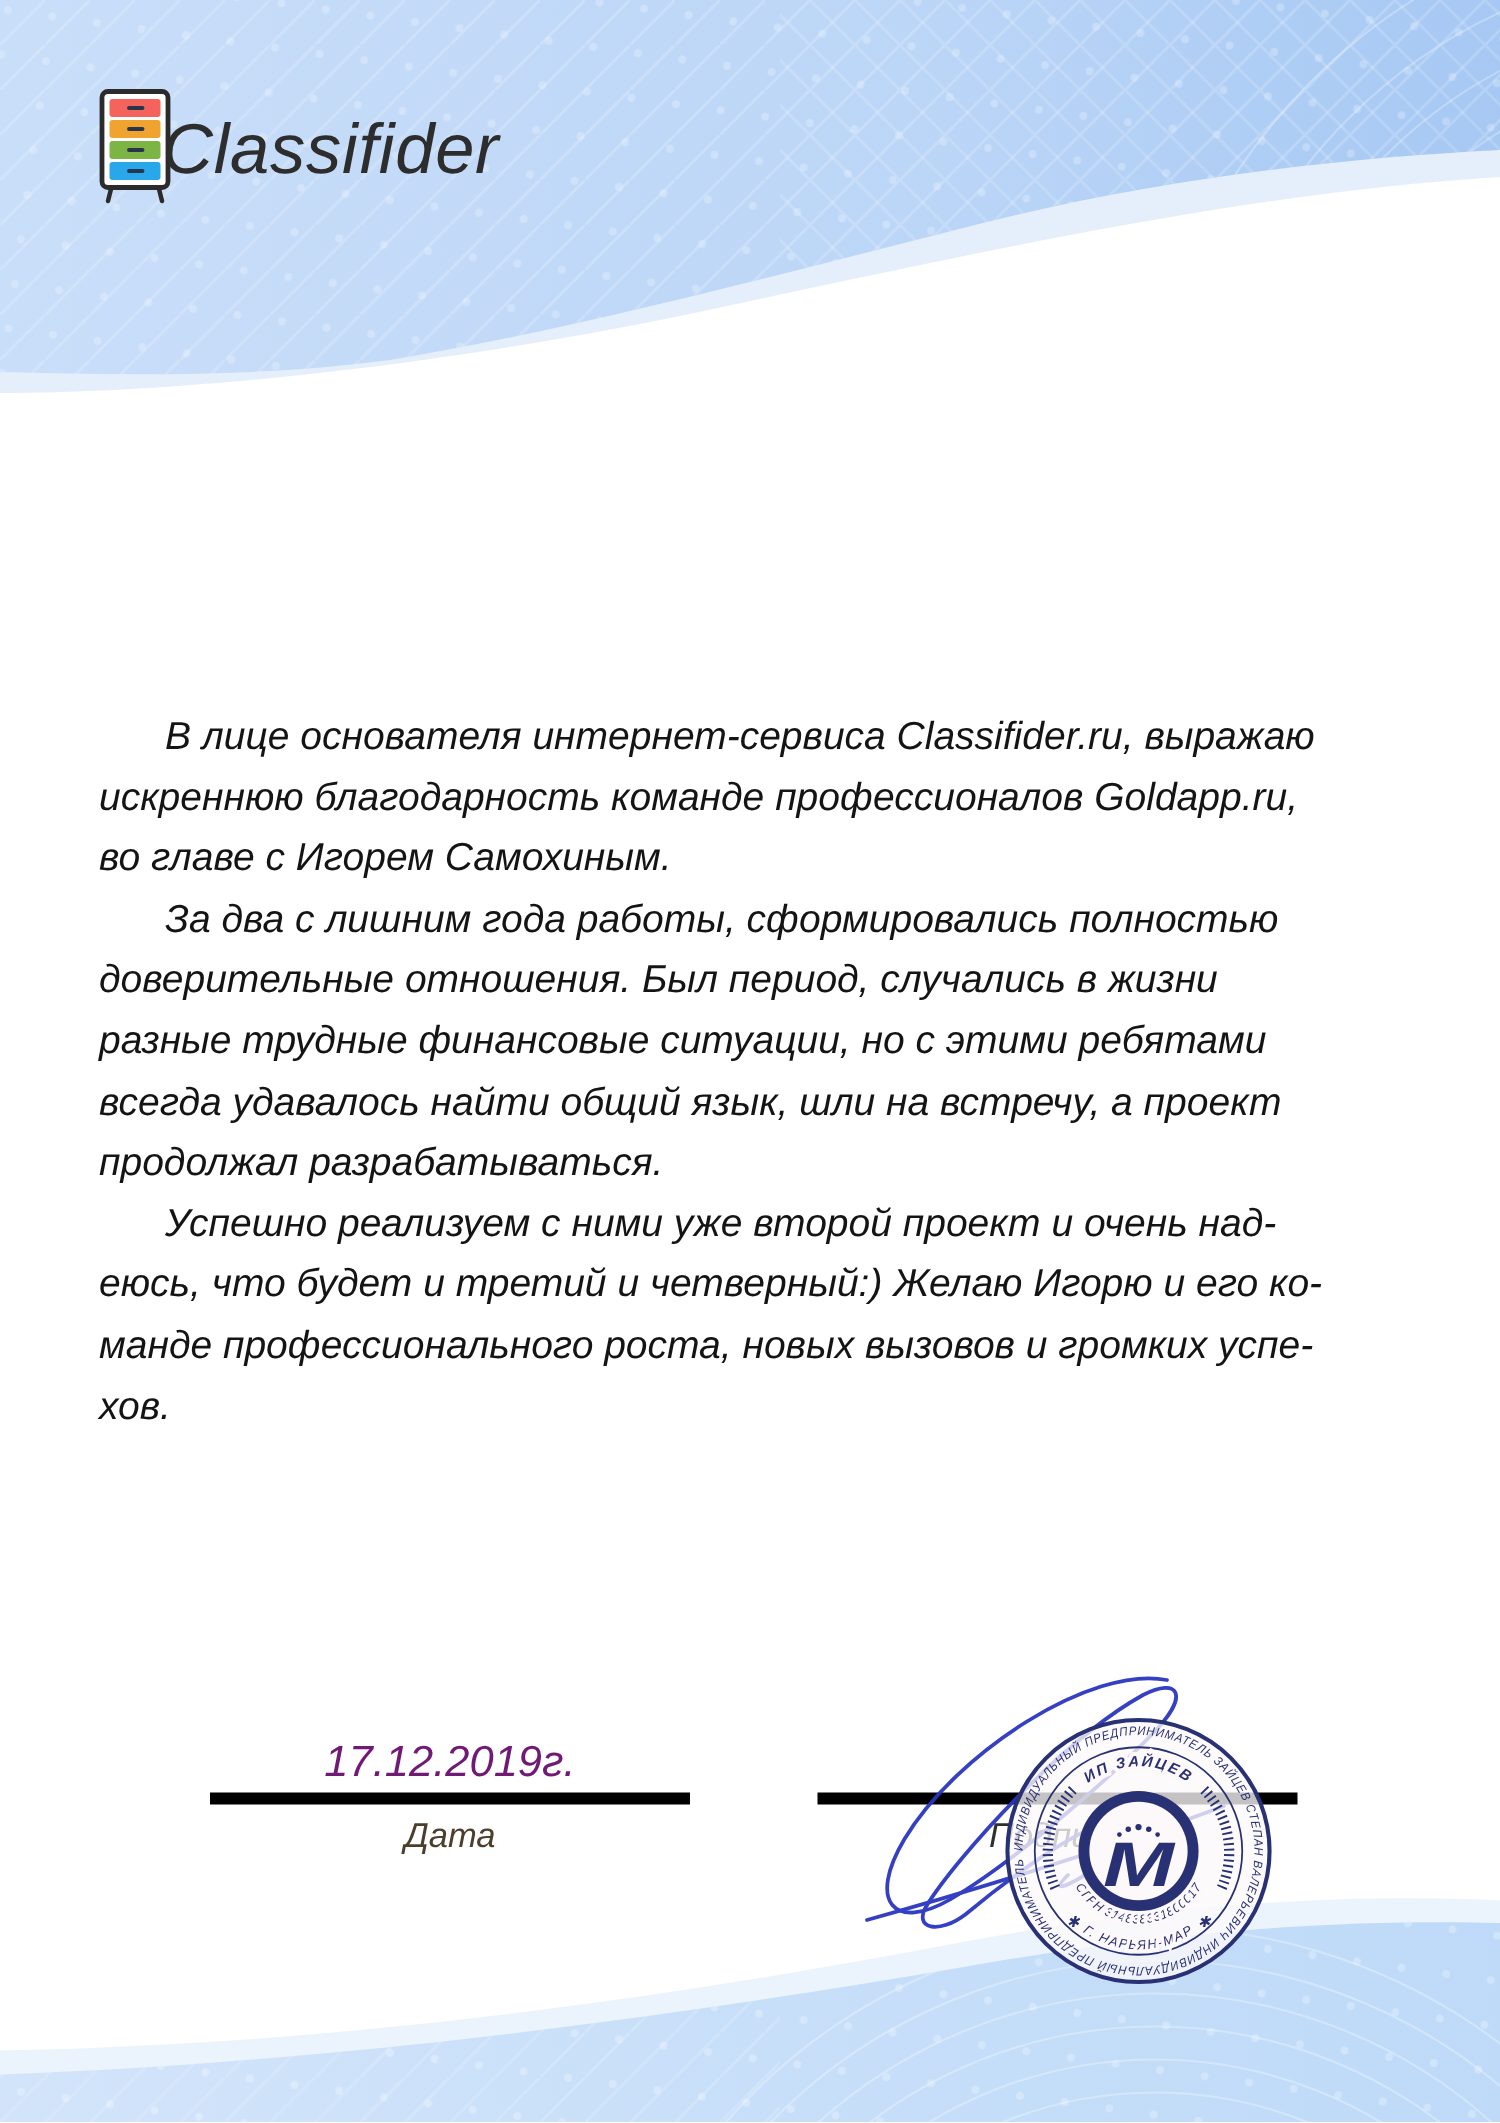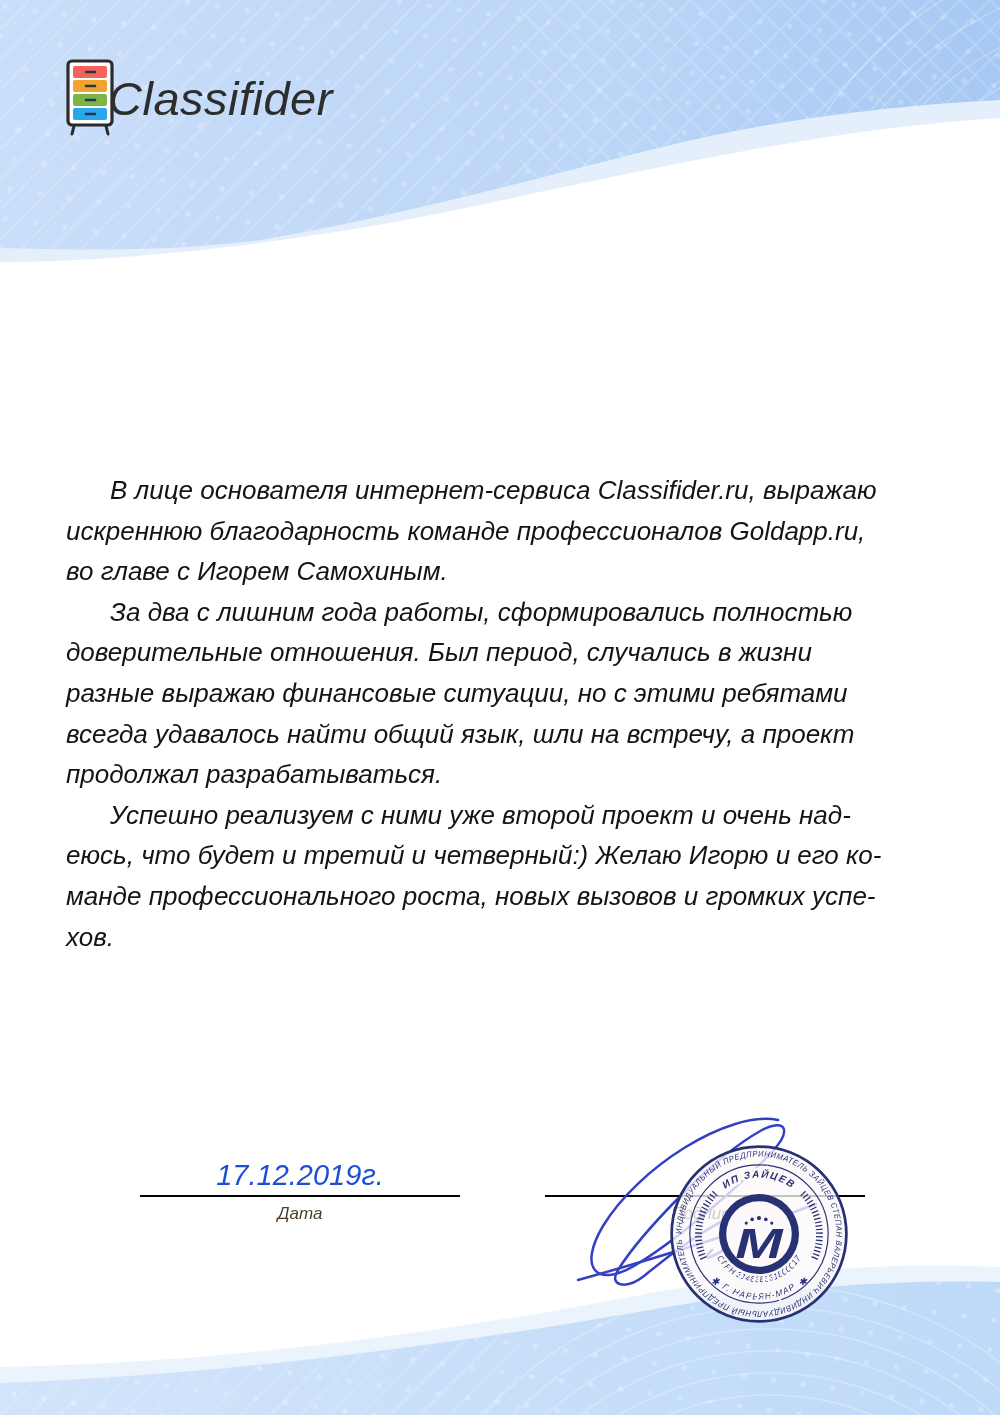--- a/index.html
+++ b/index.html
@@ -23,23 +23,23 @@
          font-size:60px;line-height:65px;letter-spacing:.5px;
          color:#37291a;white-space:pre-line;}
 
   
   .body-text{position:absolute;left:66px;top:470px;width:900px;z-index:3;
              color:#141414;font-size:26px;line-height:40.6px;}
   .body-text p{margin:0;white-space:pre-line;text-indent:44px;}
 
   
   .field{position:absolute;z-index:3;text-align:center;}
-  .field .fill{height:40px;border-bottom:2px solid #000000;
-               font-size:29px;color:#1d4ed8;line-height:40px;}
-  .field .lbl{margin-top:7px;font-size:17px;}
+  .field .fill{height:40px;border-bottom:8px solid #000000;
+               font-size:29px;color:#701a75;line-height:40px;}
+  .field .lbl{margin-top:7px;font-size:23px;}
   .field.date{left:140px;top:1155px;width:320px;}
   .field.date .lbl{color:#4c3e2a;}
   .field.sign{left:545px;top:1155px;width:320px;}
   .field.sign .lbl{color:#303030;}
 
   .signature{position:absolute;left:548px;top:1108px;z-index:5;}
   .stamp{position:absolute;left:668px;top:1143px;z-index:6;}
   .stamp text{font-family:"Liberation Sans",sans-serif;}
 </style>
 </head>
@@ -130,21 +130,21 @@
     <span class="brand-text">Classifider</span>
   </div>
 
 
   <div class="body-text">
     <p>В лице основателя интернет-сервиса Classifider.ru, выражаю
 искреннюю благодарность команде профессионалов Goldapp.ru,
 во главе с Игорем Самохиным.</p>
     <p>За два с лишним года работы, сформировались полностью
 доверительные отношения. Был период, случались в жизни
-разные выражаю финансовые ситуации, но с этими ребятами
+разные трудные финансовые ситуации, но с этими ребятами
 всегда удавалось найти общий язык, шли на встречу, а проект
 продолжал разрабатываться.</p>
     <p>Успешно реализуем с ними уже второй проект и очень над-
 еюсь, что будет и третий и четверный:) Желаю Игорю и его ко-
 манде профессионального роста, новых вызовов и громких успе-
 хов.</p>
   </div>
 
   <div class="field date">
     <div class="fill">17.12.2019г.</div>

